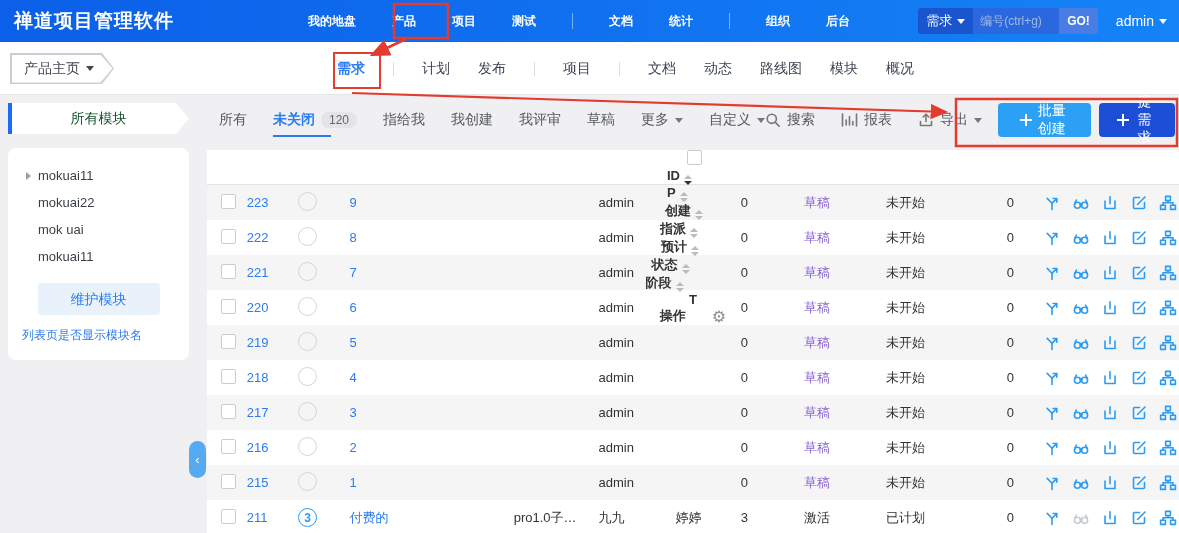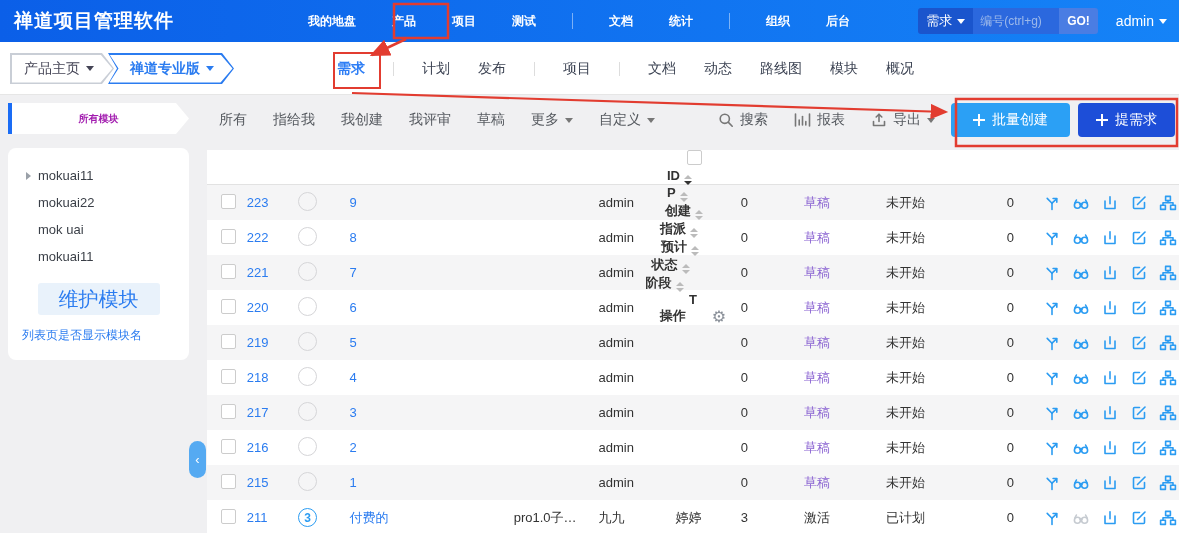--- a/index.html
+++ b/index.html
@@ -37,27 +37,27 @@
   .tabs { position:absolute; left:337px; top:0; height:53px; display:flex; align-items:center; gap:28px; }
   .tabs .vdiv { background:#ddd; height:14px; }
   .tab { font-size:14px; color:#3c4353; cursor:pointer; white-space:nowrap; }
   .tab.active { color:#2e7ef5; font-weight:bold; }
 
   
   .side-title { position:absolute; left:8px; top:103px; width:181px; height:31px; }
   .side-title .shape { position:absolute; inset:0; background:#fff;
     clip-path:polygon(0 0,calc(100% - 13px) 0,100% 50%,calc(100% - 13px) 100%,0 100%); }
   .side-title .bar { position:absolute; left:0; top:0; width:4px; height:31px; background:#1a6cf5; z-index:2; }
-  .side-title .txt { position:relative; z-index:1; display:block; text-align:center; line-height:31px; color:#a21caf; font-size:10px; font-weight:bold; }
+  .side-title .txt { position:relative; z-index:1; display:block; text-align:center; line-height:31px; color:#14532d; font-size:14px; font-weight:normal; }
   .side-card { position:absolute; left:8px; top:148px; width:181px; background:#fff; border-radius:8px; padding:14px 0 16px 0; }
   .mod-item { display:flex; align-items:center; height:27px; padding-left:18px; font-size:13px; color:#3a3f47; cursor:pointer; }
   .mod-caret { width:0; height:0; border-top:4px solid transparent; border-bottom:4px solid transparent; border-left:5px solid #9aa0a8; margin-right:7px; visibility:hidden; }
   .mod-caret.visible { visibility:visible; }
   .maintain-btn { display:block; margin:13px auto 12px auto; width:122px; height:32px; line-height:32px; text-align:center;
-    background:#e9f2fb; color:#2b7cf0; font-size:20px; border:0; border-radius:3px; cursor:pointer; }
+    background:#e9f2fb; color:#2b7cf0; font-size:14px; border:0; border-radius:3px; cursor:pointer; }
   .toggle-link { display:block; padding-left:14px; color:#2b7cf0; font-size:12px; text-decoration:none; }
   .collapse-handle { position:absolute; left:189px; top:441px; width:17px; height:37px; background:#55aaf2; border-radius:9px;
     color:#fff; font-size:13px; display:flex; align-items:center; justify-content:center; cursor:pointer; }
 
   
   .toolbar { position:absolute; left:207px; top:98px; width:972px; height:44px; display:flex; align-items:center; }
   .filters { display:flex; align-items:center; gap:26px; margin-left:12px; }
   .filter { font-size:14px; color:#55595f; cursor:pointer; white-space:nowrap; position:relative; display:flex; align-items:center; gap:6px; height:30px; }
   .filter.active { color:#2b7cf0; font-weight:bold; }
   .filter.active::after { content:""; position:absolute; left:0; right:0; bottom:-2px; height:2px; background:#2b7cf0; }
@@ -154,28 +154,20 @@
   <div class="subnav">
     <div class="breadcrumb">
       <div class="chev chev-flat chev-gray">
         <span class="bgb"></span>
           <span class="bgf"></span>
         <span class="lbl">
             <span>产品主页</span>
             <i class="caret-down"></i>
           </span>
       </div>
-      <div class="chev chev-notch chev-blue">
-        <span class="bgb"></span>
-          <span class="bgf"></span>
-        <span class="lbl">
-            <span>禅道专业版</span>
-            <i class="caret-down"></i>
-          </span>
-      </div>
     </div>
     <div class="tabs">
 
     <span class="tab active">需求</span>
         <span class="vdiv"></span>
         <span class="tab">计划</span>
         <span class="tab">发布</span>
         <span class="vdiv"></span>
         <span class="tab">项目</span>
         <span class="vdiv"></span>
@@ -215,20 +207,25 @@
     <button class="maintain-btn">维护模块</button>
     <a class="toggle-link" href="#">列表页是否显示模块名</a>
   </div>
   <div class="collapse-handle">‹</div>
 
   <div class="toolbar">
     <div class="filters">
 
     <span class="filter">
           <span>所有</span>
+
+        </span>
+        <span class="filter active">
+          <span>未关闭</span>
+          <span class="badge">120</span>
 
         </span>
         <span class="filter">
           <span>指给我</span>
 
         </span>
         <span class="filter">
           <span>我创建</span>
 
         </span>

